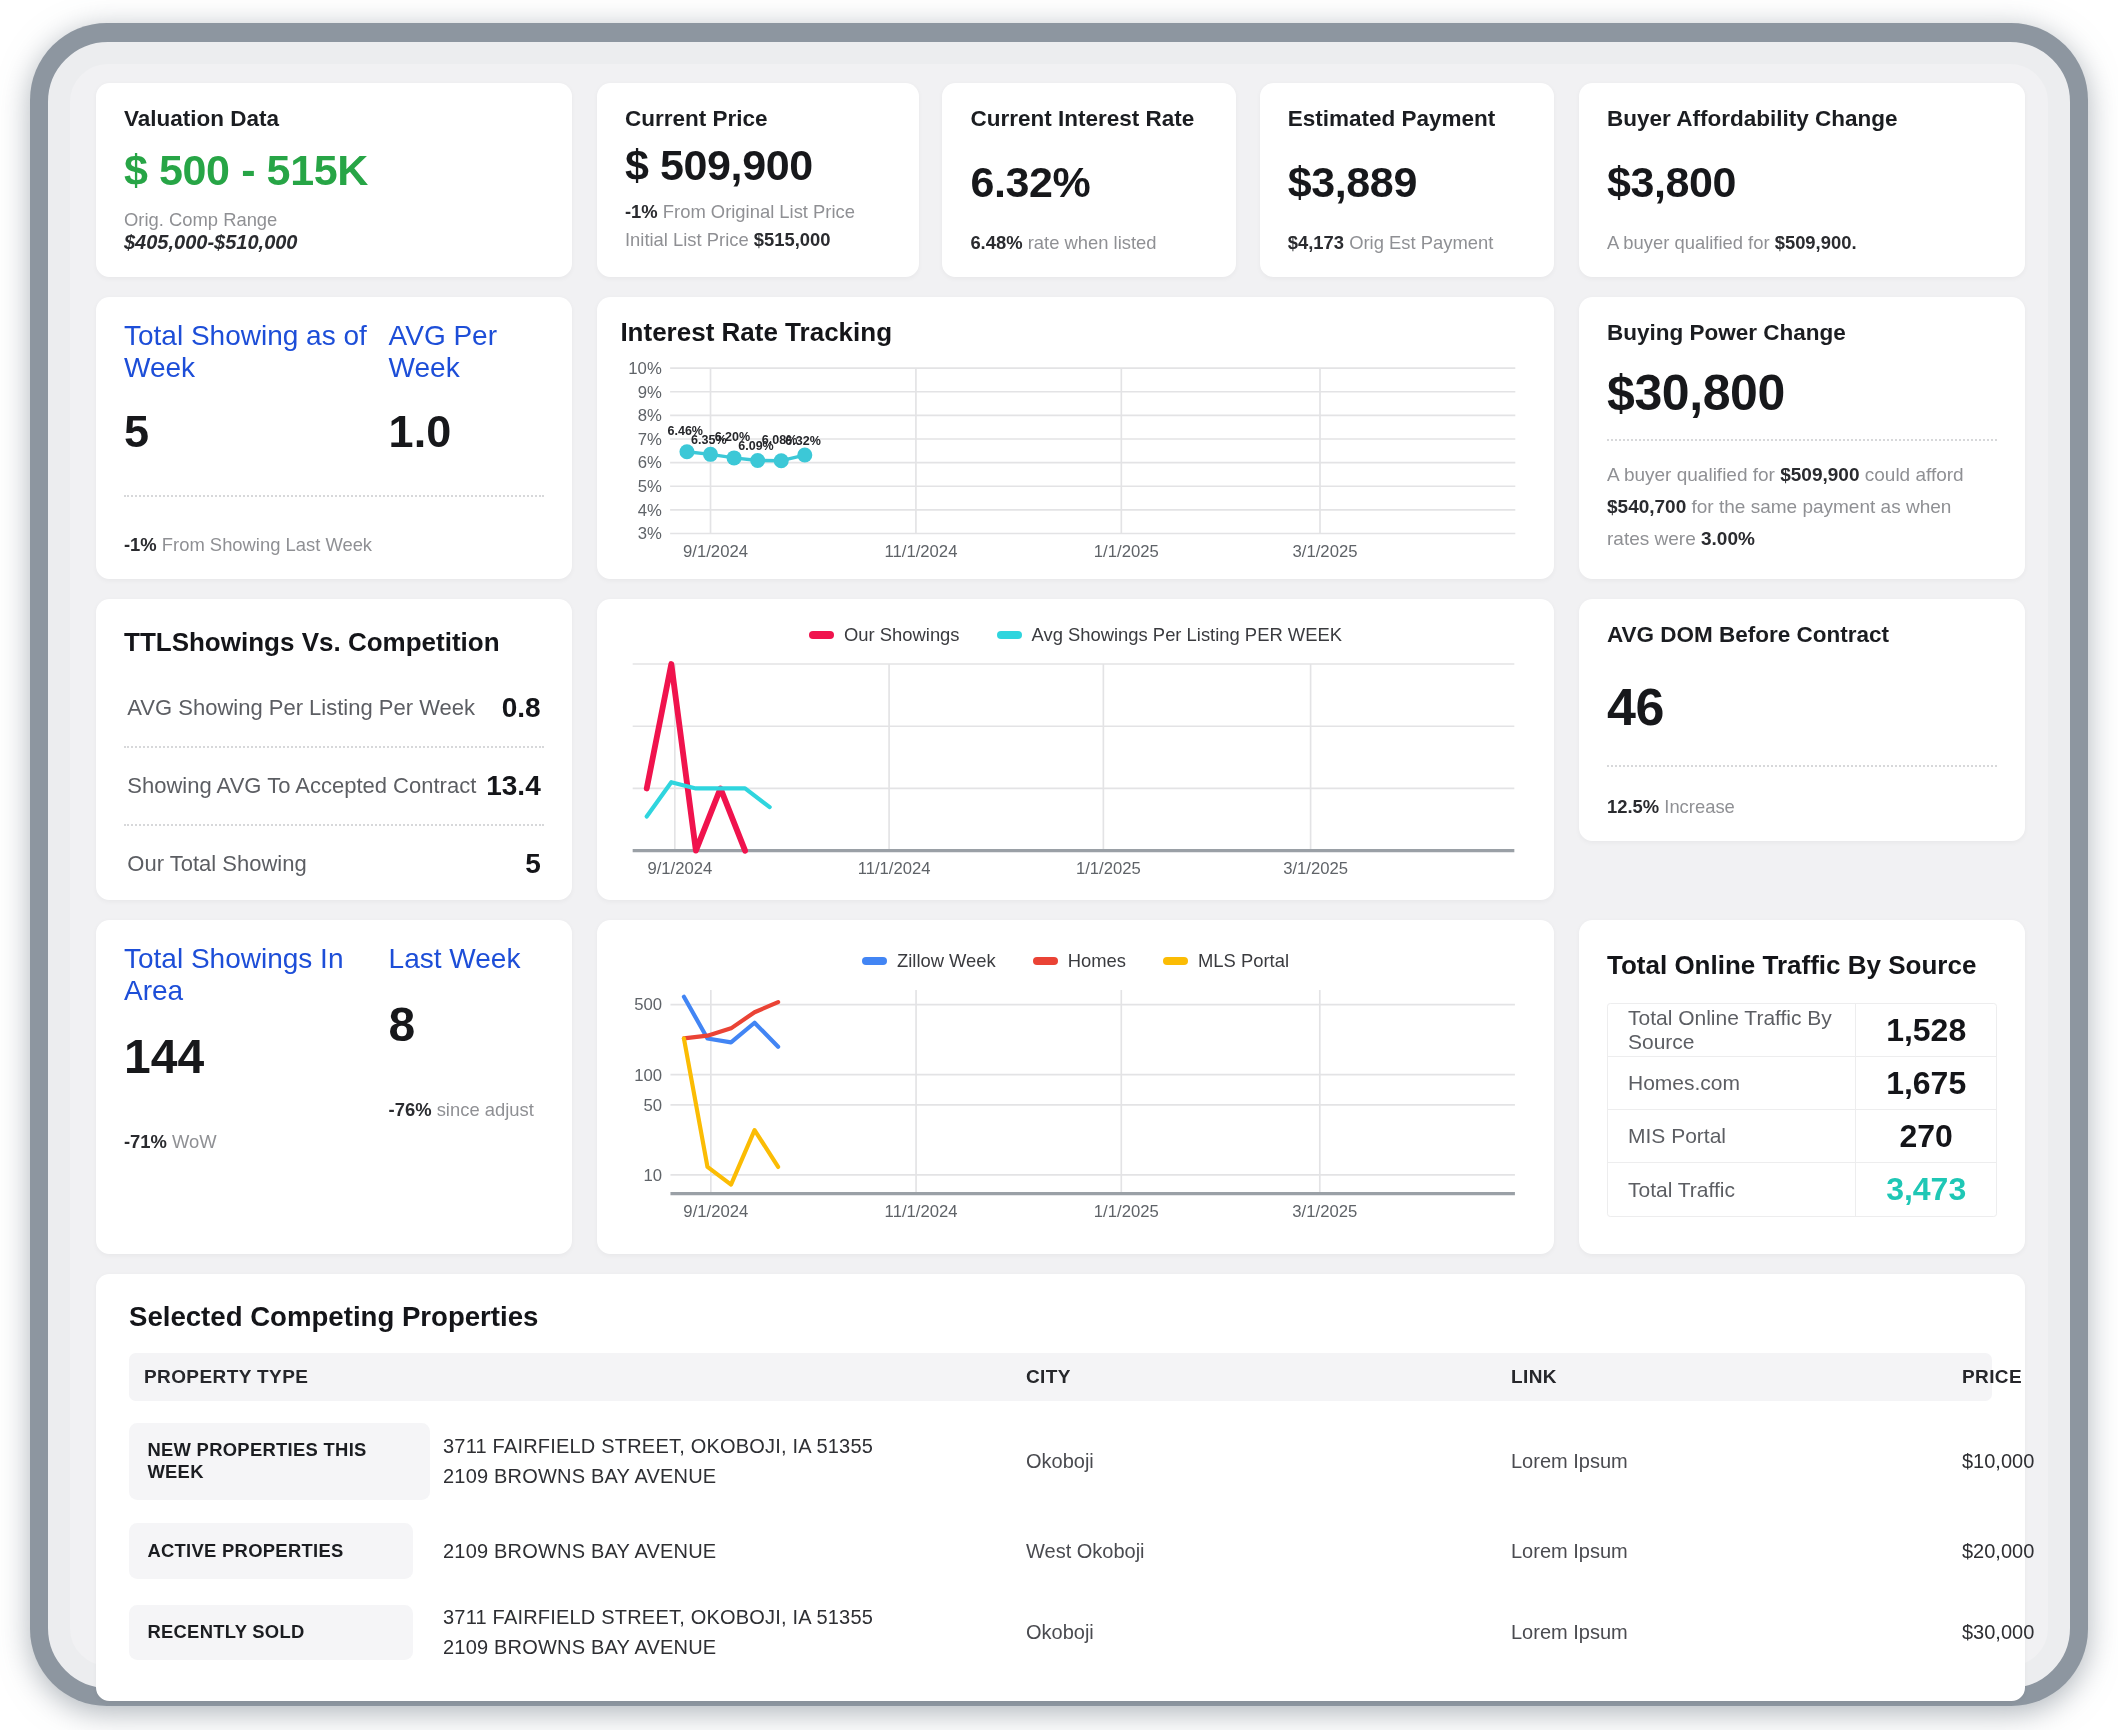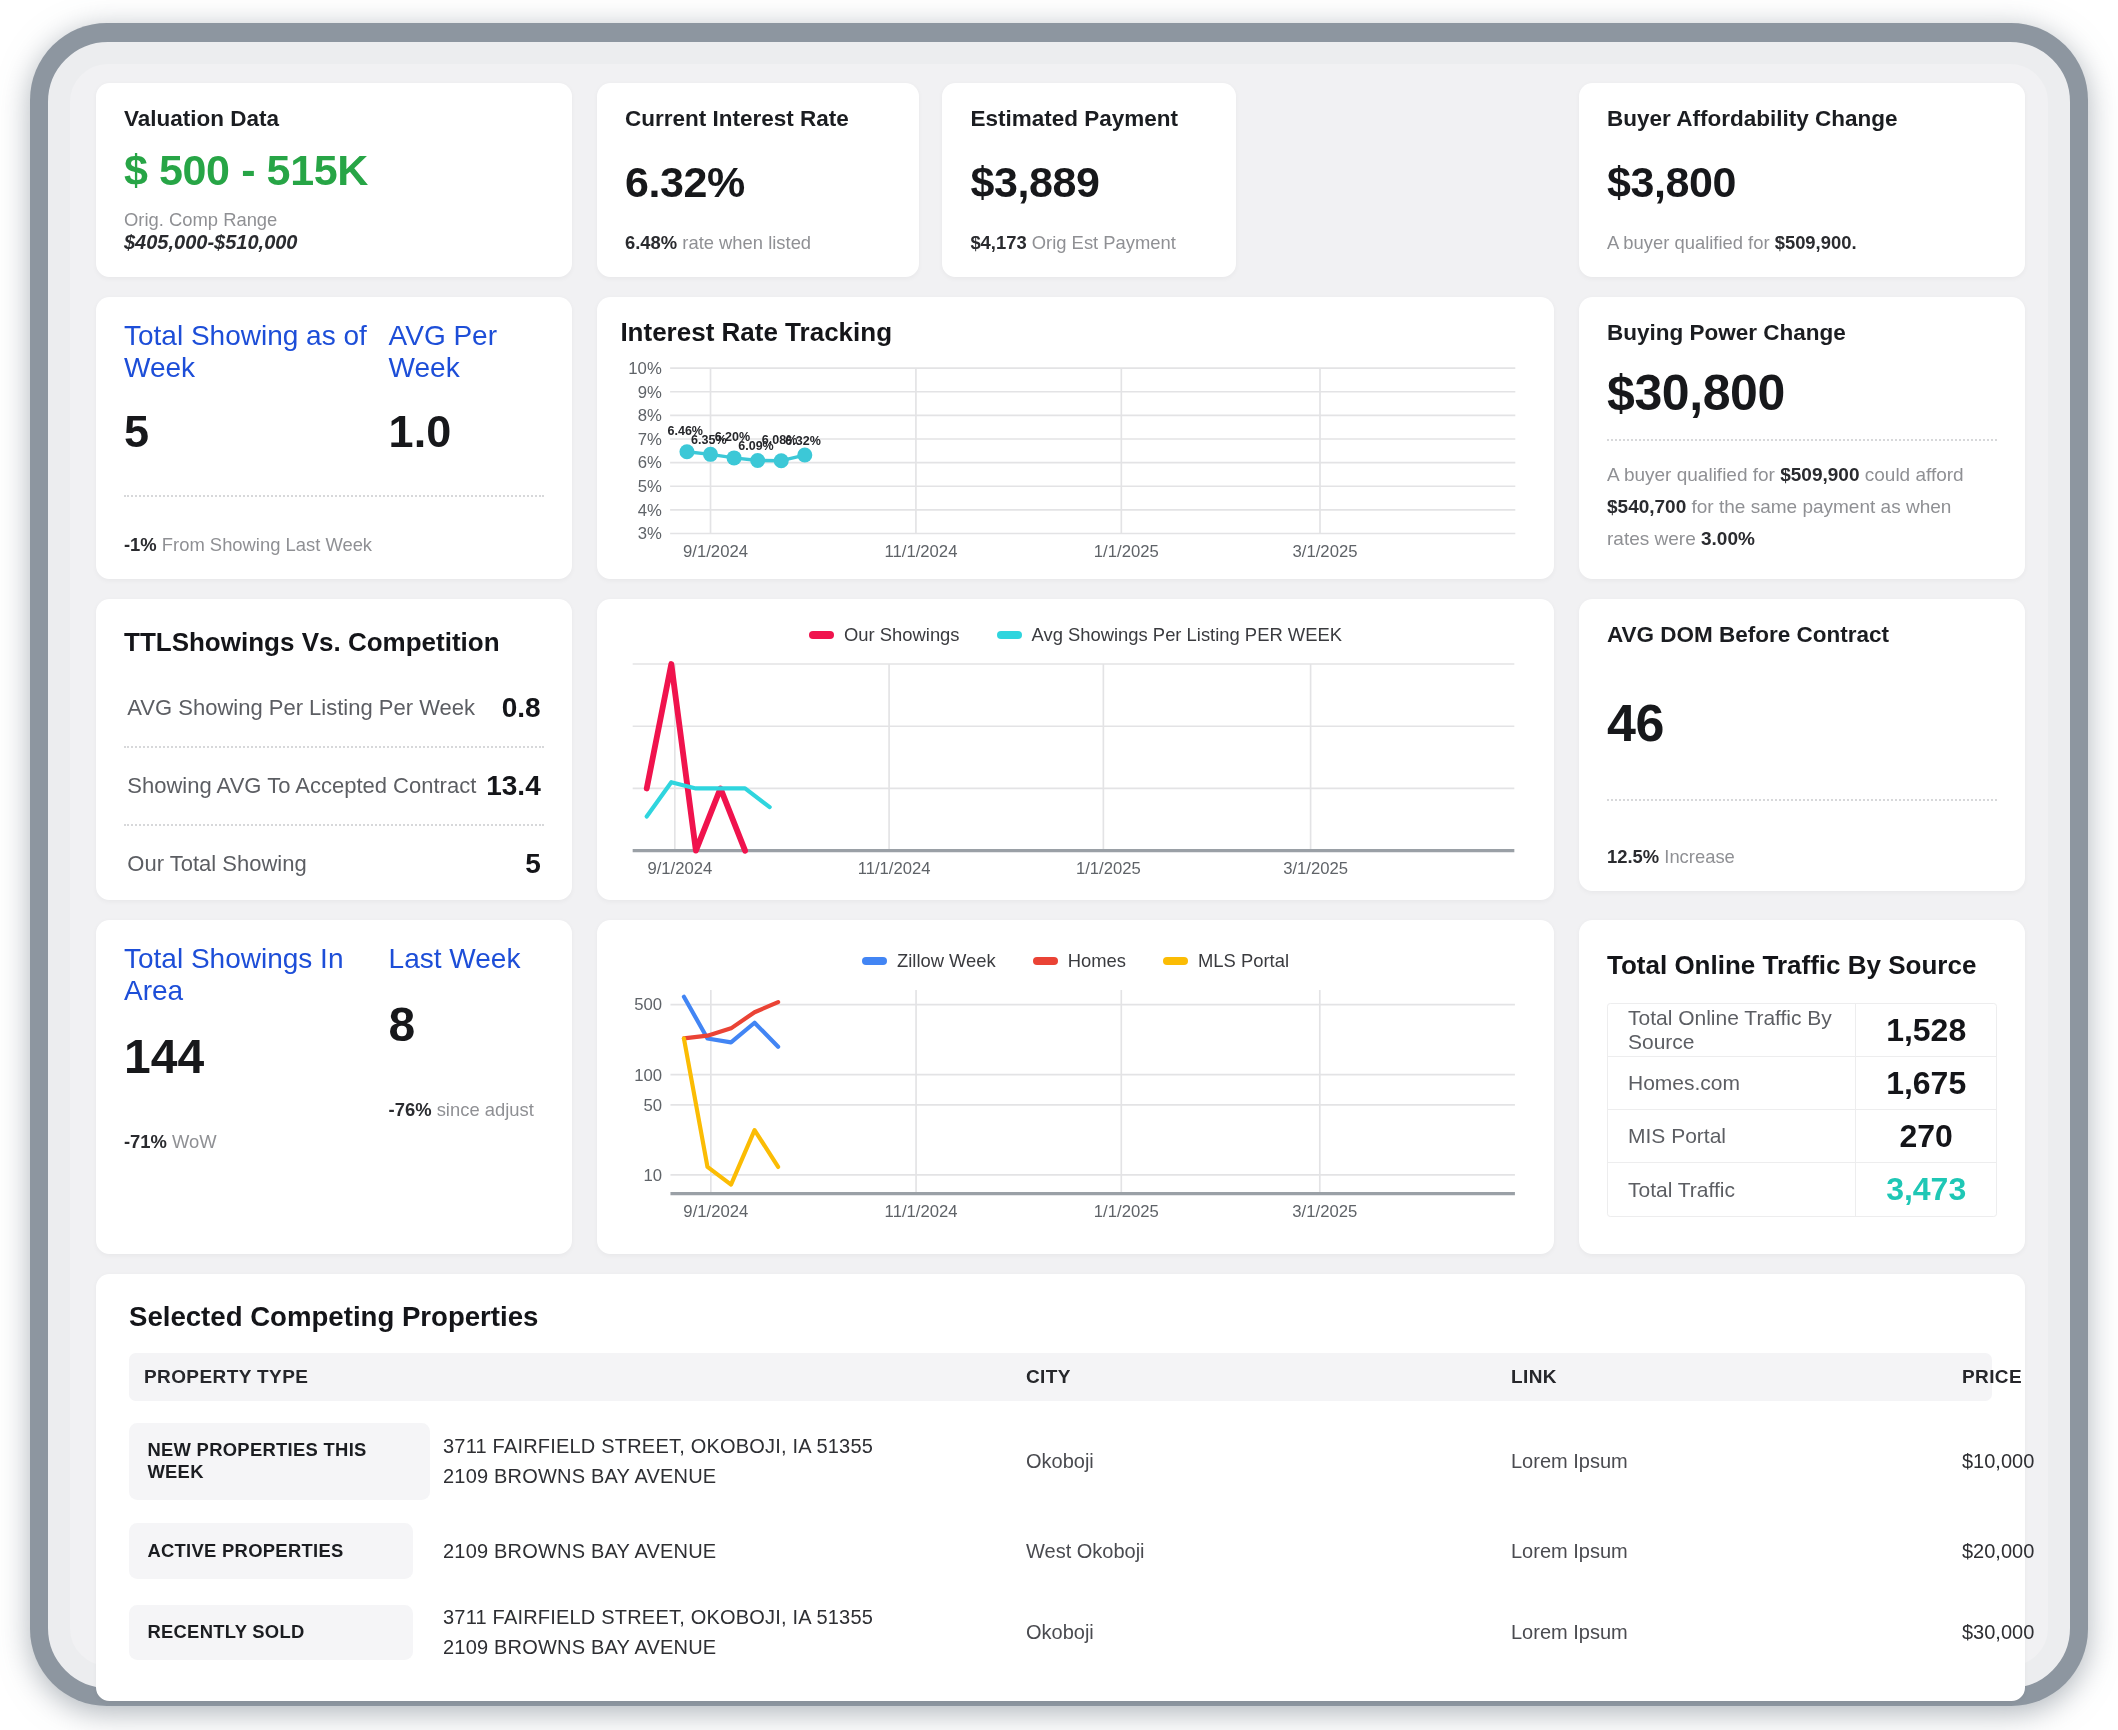--- a/index.html
+++ b/index.html
@@ -43,21 +43,21 @@
   svg text.ptlabel { font-family:"Liberation Sans","DejaVu Sans",sans-serif; font-size:15px; fill:#26272b; font-weight:700; }
 
   
   .tt-table { margin-top:22px; border:1.7px solid #ededee; border-radius:3.3px; }
   .tt-row { display:flex; align-items:center; border-bottom:1.7px solid #ededee; height:53px; }
   .tt-row:last-child { border-bottom:none; }
   .tt-label { flex:1; padding-left:20px; font-size:21px; color:#5c5e63; border-right:1.7px solid #ededee; height:100%; display:flex; align-items:center; }
   .tt-value { width:36%; text-align:center; font-size:32px; font-weight:700; color:#141519; }
 
   
-  .avgdom { height:292px; align-self:start; }
+  .avgdom { height:242px; align-self:start; }
 
   
   .bt-card { grid-column:1 / -1; padding:27px 33px; }
   .bt-grid { display:grid; grid-template-columns:301px 555px 472px 438px 1fr; align-items:center;gap:13px; }
   .bt-header { background:#f4f4f6; border-radius:6.7px; height:48px; margin-top:20px; margin-bottom:10px; }
   .bt-h { font-size:19px; font-weight:700; letter-spacing:0.4px; color:#26272b; padding-left:15px; }
   .bt-row { padding:11.7px 0; }
   .badge { display:inline-flex; align-items:center; background:#f5f5f7; border-radius:8.3px; padding:16.7px 18.4px; font-size:18.4px; font-weight:700; color:#1b1d21; letter-spacing:0.3px; min-width:284px; }
   .addr { font-size:20px; color:#2e2f33; line-height:1.5; letter-spacing:0.2px; }
   .addr span { display:block; }
@@ -77,20 +77,30 @@
     <div class="card flex-col">
       <div class="card-title">Valuation Data</div>
       <div class="big-val" style="color: rgb(39, 165, 70);">$ 500 - 515K</div>
       <div>
         <div class="sub-label">Orig. Comp Range</div>
         <div class="sub-value">$405,000-$510,000</div>
       </div>
     </div>
 
     <div class="r1-mid">
+      <div class="card flex-col">
+        <div class="card-title">Current Price</div>
+        <div class="big-val">$ 509,900</div>
+        <div class="note" style="line-height:1.5;">
+          <span class="strong">-1%</span>
+          <span>From Original List Price</span><br>
+          <span>Initial List Price</span>
+          <span class="strong">$515,000</span>
+        </div>
+      </div>
 
       <div class="card flex-col">
         <div class="card-title">Current Interest Rate</div>
         <div class="big-val">6.32%</div>
         <div class="note">
           <span class="strong">6.48%</span>
           <span>rate when listed</span>
         </div>
       </div>
 

